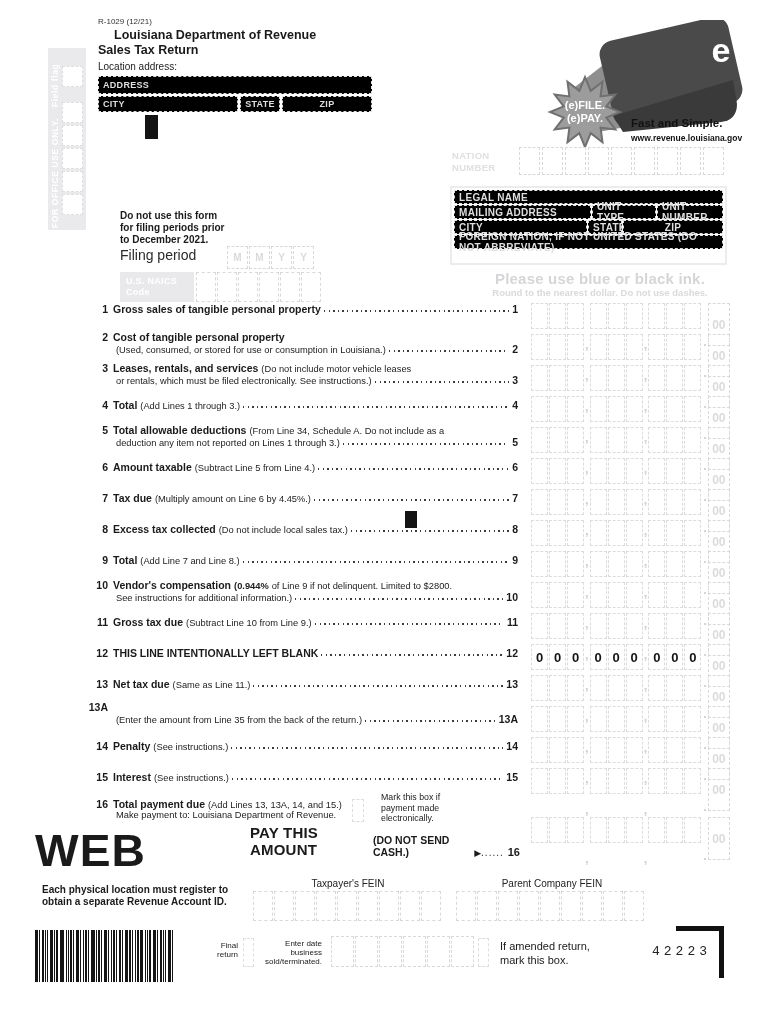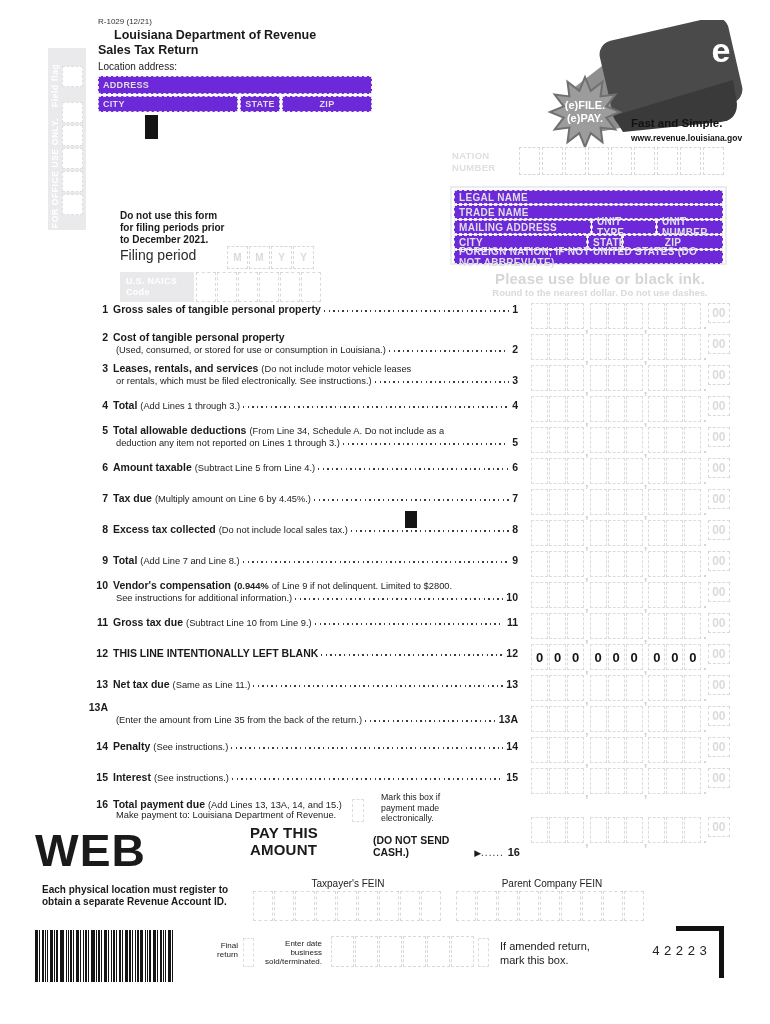--- a/index.html
+++ b/index.html
@@ -6,21 +6,21 @@
   body{width:770px;height:1024px;position:relative;font-family:"Liberation Sans",sans-serif;color:#1a1a1a;overflow:hidden;}
   .abs{position:absolute;}
   
   .strip{left:48px;top:48px;width:38px;height:182px;background:#eaeaec;}
   .vtext{writing-mode:vertical-rl;transform:rotate(180deg);color:#fff;font-weight:bold;font-size:8.5px;letter-spacing:.6px;white-space:nowrap;}
   .stripbox{width:21px;height:21px;border:1px dashed #dedee0;background:#fff;box-sizing:border-box;margin-bottom:2px;}
   
   .formno{font-size:8px;color:#333;}
   .h1{font-size:12.5px;font-weight:bold;}
   .lbl{font-size:10px;color:#222;}
-  .field{border:1px dashed #e2e2e4;box-sizing:border-box;display:flex;align-items:center;padding:0 4px;color:#dfdfe1;font-weight:bold;font-size:9px;letter-spacing:.3px;background:#6d28d9;}
+  .field{border:1px dashed #e2e2e4;box-sizing:border-box;display:flex;align-items:center;padding:0 4px;color:#dfdfe1;font-weight:bold;font-size:9px;letter-spacing:.3px;background:#000000;}
   .sq{background:#141414;}
   
   .regblock{left:450px;top:186px;width:277px;height:79px;border:2px solid #ececee;box-sizing:border-box;padding:2px;display:flex;flex-direction:column;gap:1px;}
   .regrow{display:flex;gap:1px;height:14px;}
   .regrow .field{height:14px;font-size:10px;}
   .grow{flex:1;}
   .ctr{justify-content:center;}
   .acctlabel{color:#dfdfe1;font-weight:bold;font-size:9.5px;line-height:12px;letter-spacing:.3px;}
   
   .boxgrid{display:flex;gap:2px;}
@@ -40,21 +40,21 @@
   .flbold{font-weight:bold;font-size:10.5px;white-space:nowrap;}
   .flsmall{font-size:9.3px;margin-left:3px;white-space:nowrap;color:#222;}
   .flb{font-weight:bold;}
   .leader{flex:1 1 auto;height:2px;align-self:flex-end;margin:0 3px 3px 3px;background:repeating-linear-gradient(90deg,#3c3c3c 0 1.4px,transparent 1.4px 4.6px);}
   .flend{font-weight:bold;font-size:10.5px;flex:none;}
   
   .arow{position:absolute;left:531px;display:flex;align-items:flex-start;}
   .abox{width:17px;height:26px;border:1px dashed #dcdcde;box-sizing:border-box;background:#fff;margin-right:1px;display:flex;align-items:center;justify-content:center;font-weight:bold;font-size:13px;color:#141414;}
   .acomma{color:#d2d2d4;font-weight:bold;font-size:13px;line-height:1;align-self:flex-end;margin:0 1px -5px 0;}
   .adot{color:#d2d2d4;font-weight:bold;font-size:13px;line-height:1;align-self:flex-end;margin:0 1px -2px 1px;}
-  .centsbox{width:22px;height:20px;border:1px dashed #d9d9db;box-sizing:border-box;display:flex;align-items:center;justify-content:center;color:#dbdbdd;font-weight:bold;font-size:12px;}
+  .centsbox{width:22px;height:43px;border:1px dashed #d9d9db;box-sizing:border-box;display:flex;align-items:center;justify-content:center;color:#dbdbdd;font-weight:bold;font-size:12px;}
   .ckbox{border:1px dashed #dedee0;background:#fff;box-sizing:border-box;}
   .marktext{font-size:8.8px;line-height:10.5px;color:#222;}
   
   .payrow{display:flex;align-items:flex-end;width:270px;}
   .pay{font-weight:bold;font-size:15px;letter-spacing:.2px;}
   .nocash{font-weight:bold;font-size:10.5px;margin-left:6px;}
   .payarrow{font-size:9px;margin-left:4px;}
   .paydots{margin-left:auto;font-size:10px;color:#333;letter-spacing:1px;}
   .payend{font-weight:bold;font-size:11px;margin-left:4px;}
   
@@ -122,23 +122,20 @@
     <div class="cbox"></div>
     <div class="cbox"></div>
     <div class="cbox"></div>
   </div>
 
 <div class="abs regblock">
   <div class="regrow">
       <div class="field grow">LEGAL NAME</div>
     </div>
   <div class="regrow">
-      <div class="field grow">TRADE NAME</div>
-    </div>
-  <div class="regrow">
     <div class="field grow">MAILING ADDRESS</div>
     <div class="field ctr" style="width:64px;">UNIT TYPE</div>
     <div class="field ctr" style="width:66px;">UNIT NUMBER</div>
   </div>
   <div class="regrow">
     <div class="field grow">CITY</div>
     <div class="field" style="width:34px;">STATE</div>
     <div class="field ctr" style="width:100px;">ZIP</div>
   </div>
   <div class="regrow">

